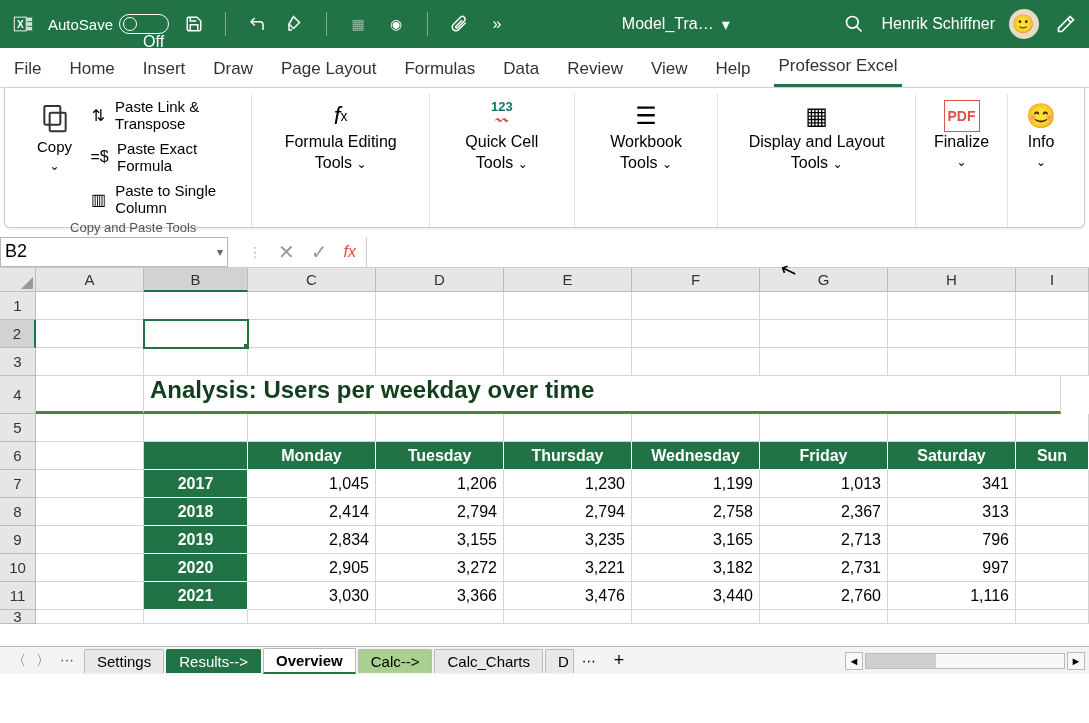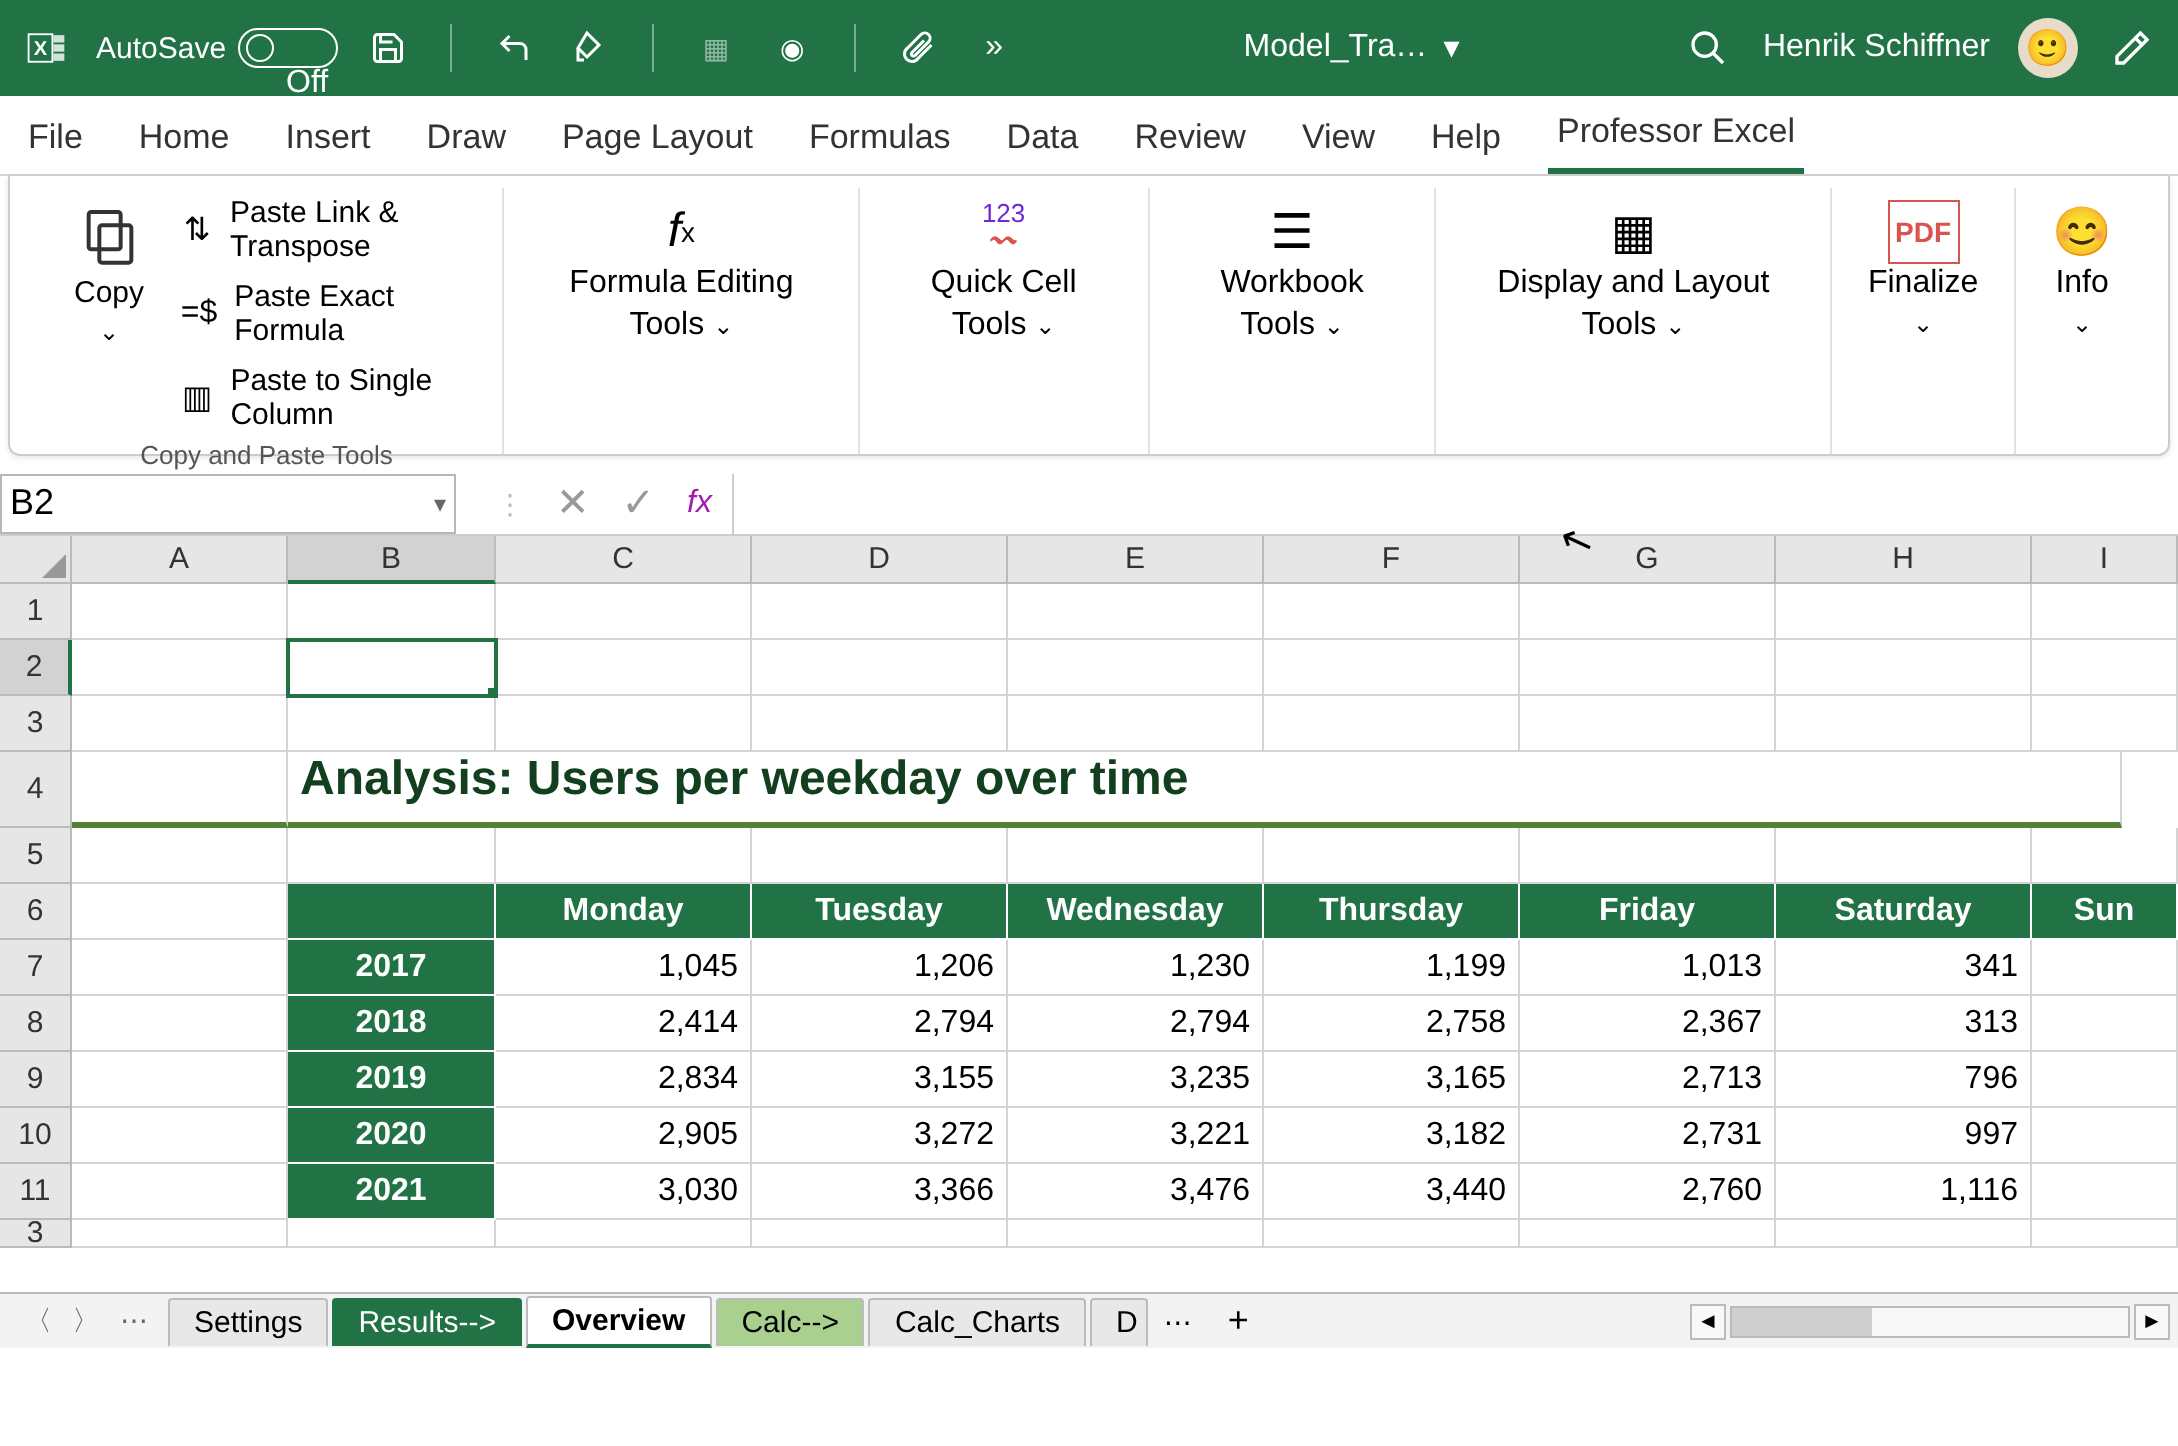--- a/index.html
+++ b/index.html
@@ -40,21 +40,21 @@
   .rg-single .ic { font-size: 24px; height: 32px; display: flex; align-items: center; }
   .rg-single .lb { font-size: 16px; text-align: center; line-height: 1.3; }
   .rg-single .car { font-size: 12px; margin-top: 2px; }
   
   
   .namebar { display: flex; align-items: center; height: 32px; border-bottom: 1px solid #ccc; margin-top: 8px; }
   .namebox { width: 228px; border: 1px solid #b7b7b7; height: 30px; display: flex; align-items: center; padding: 0 4px; font-size: 18px; background: #fff; position: relative; }
   .namebox .dd { margin-left: auto; font-size: 12px; color: #666; }
   .fx-zone { display: flex; align-items: center; gap: 16px; padding-left: 20px; color: #999; }
   .fx-zone .dis { font-size: 20px; }
-  .fx-label { font-style: italic; font-size: 16px; color: #a21caf; }
+  .fx-label { font-style: italic; font-size: 16px; color: #ef4444; }
   .formula-input { flex: 1; height: 30px; border: none; border-left: 1px solid #ccc; margin-left: 10px; padding: 0 8px; font-size: 15px; }
   
   
   .grid-wrap { position: relative; overflow: hidden; height: 378px; }
   .colhdr-row { display: flex; height: 24px; background: #e6e6e6; }
   .selectall { width: 36px; border-right: 1px solid #bbb; border-bottom: 1px solid #bbb; background: #e6e6e6; position: relative; }
   .selectall::after { content: ""; position: absolute; right: 2px; bottom: 2px; border: 6px solid transparent; border-right-color: #999; border-bottom-color: #999; }
   .colhdr { flex: none; border-right: 1px solid #bbb; border-bottom: 1px solid #bbb; text-align: center; font-size: 15px; color: #333; line-height: 24px; background: #e6e6e6; }
   .colhdr.sel { background: #d2d2d2; border-bottom: 2px solid #217346; }
   .row { display: flex; height: 28px; }
@@ -217,21 +217,21 @@
     <div class="ic">
         <i>f</i>
         <span style="font-size:14px">x</span>
       </div>
     <div class="lb"><span>Formula Editing Tools</span> <span class="car">⌄</span></div>
   </div>
   <div style="border-right:1px solid #e0e0e0"></div>
 
   <div class="rg-single">
     <div class="ic" style="display:flex;flex-direction:column;align-items:center;font-size:13px;line-height:1">
-        <span style="color:#6d28d9;font-weight:normal">123</span>
+        <span style="color:#0f766e;font-weight:bold">123</span>
         <span style="color:#d9534f">〰</span>
       </div>
     <div class="lb"><span>Quick Cell Tools</span> <span class="car">⌄</span></div>
   </div>
   <div style="border-right:1px solid #e0e0e0"></div>
 
   <div class="rg-single">
     <div class="ic">☰</div>
     <div class="lb"><span>Workbook Tools</span> <span class="car">⌄</span></div>
   </div>
@@ -344,22 +344,22 @@
       <div class="cell col-H"></div>
       <div class="cell col-I"></div>
     </div>
 
   <div class="row">
       <div class="rowhdr">6</div>
       <div class="cell col-A"></div>
       <div class="cell col-B tblhdr"></div>
       <div class="cell col-C tblhdr">Monday</div>
       <div class="cell col-D tblhdr">Tuesday</div>
+      <div class="cell col-F tblhdr">Thursday</div>
       <div class="cell col-E tblhdr">Wednesday</div>
-      <div class="cell col-F tblhdr">Thursday</div>
       <div class="cell col-G tblhdr">Friday</div>
       <div class="cell col-H tblhdr">Saturday</div>
       <div class="cell col-I tblhdr">Sun</div>
     </div>
 
   <div class="row">
       <div class="rowhdr">7</div>
       <div class="cell col-A"></div>
       <div class="cell col-B yrcell">2017</div>
       <div class="cell col-C num">1,045</div>

